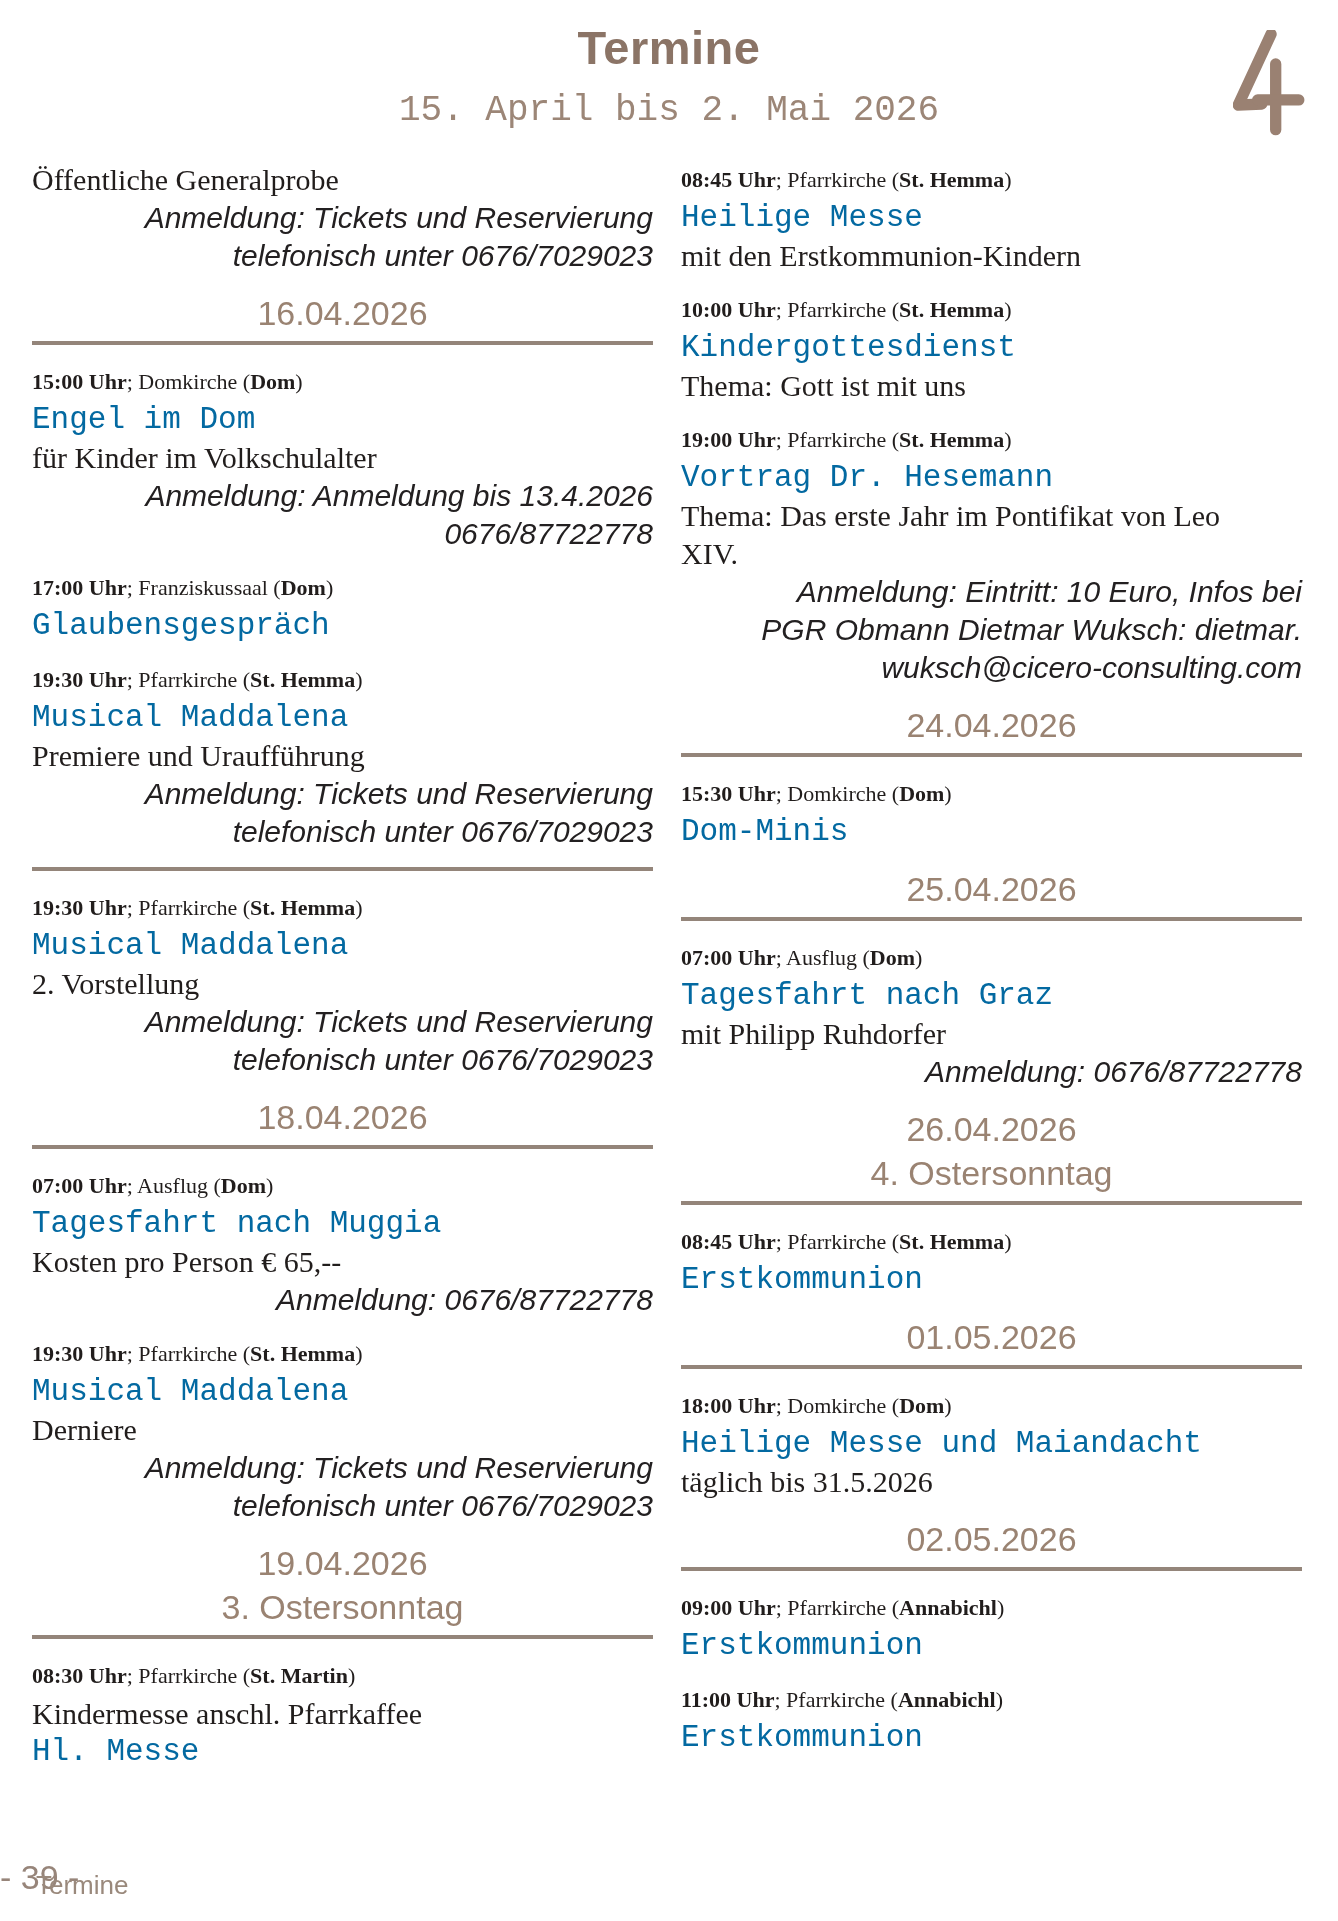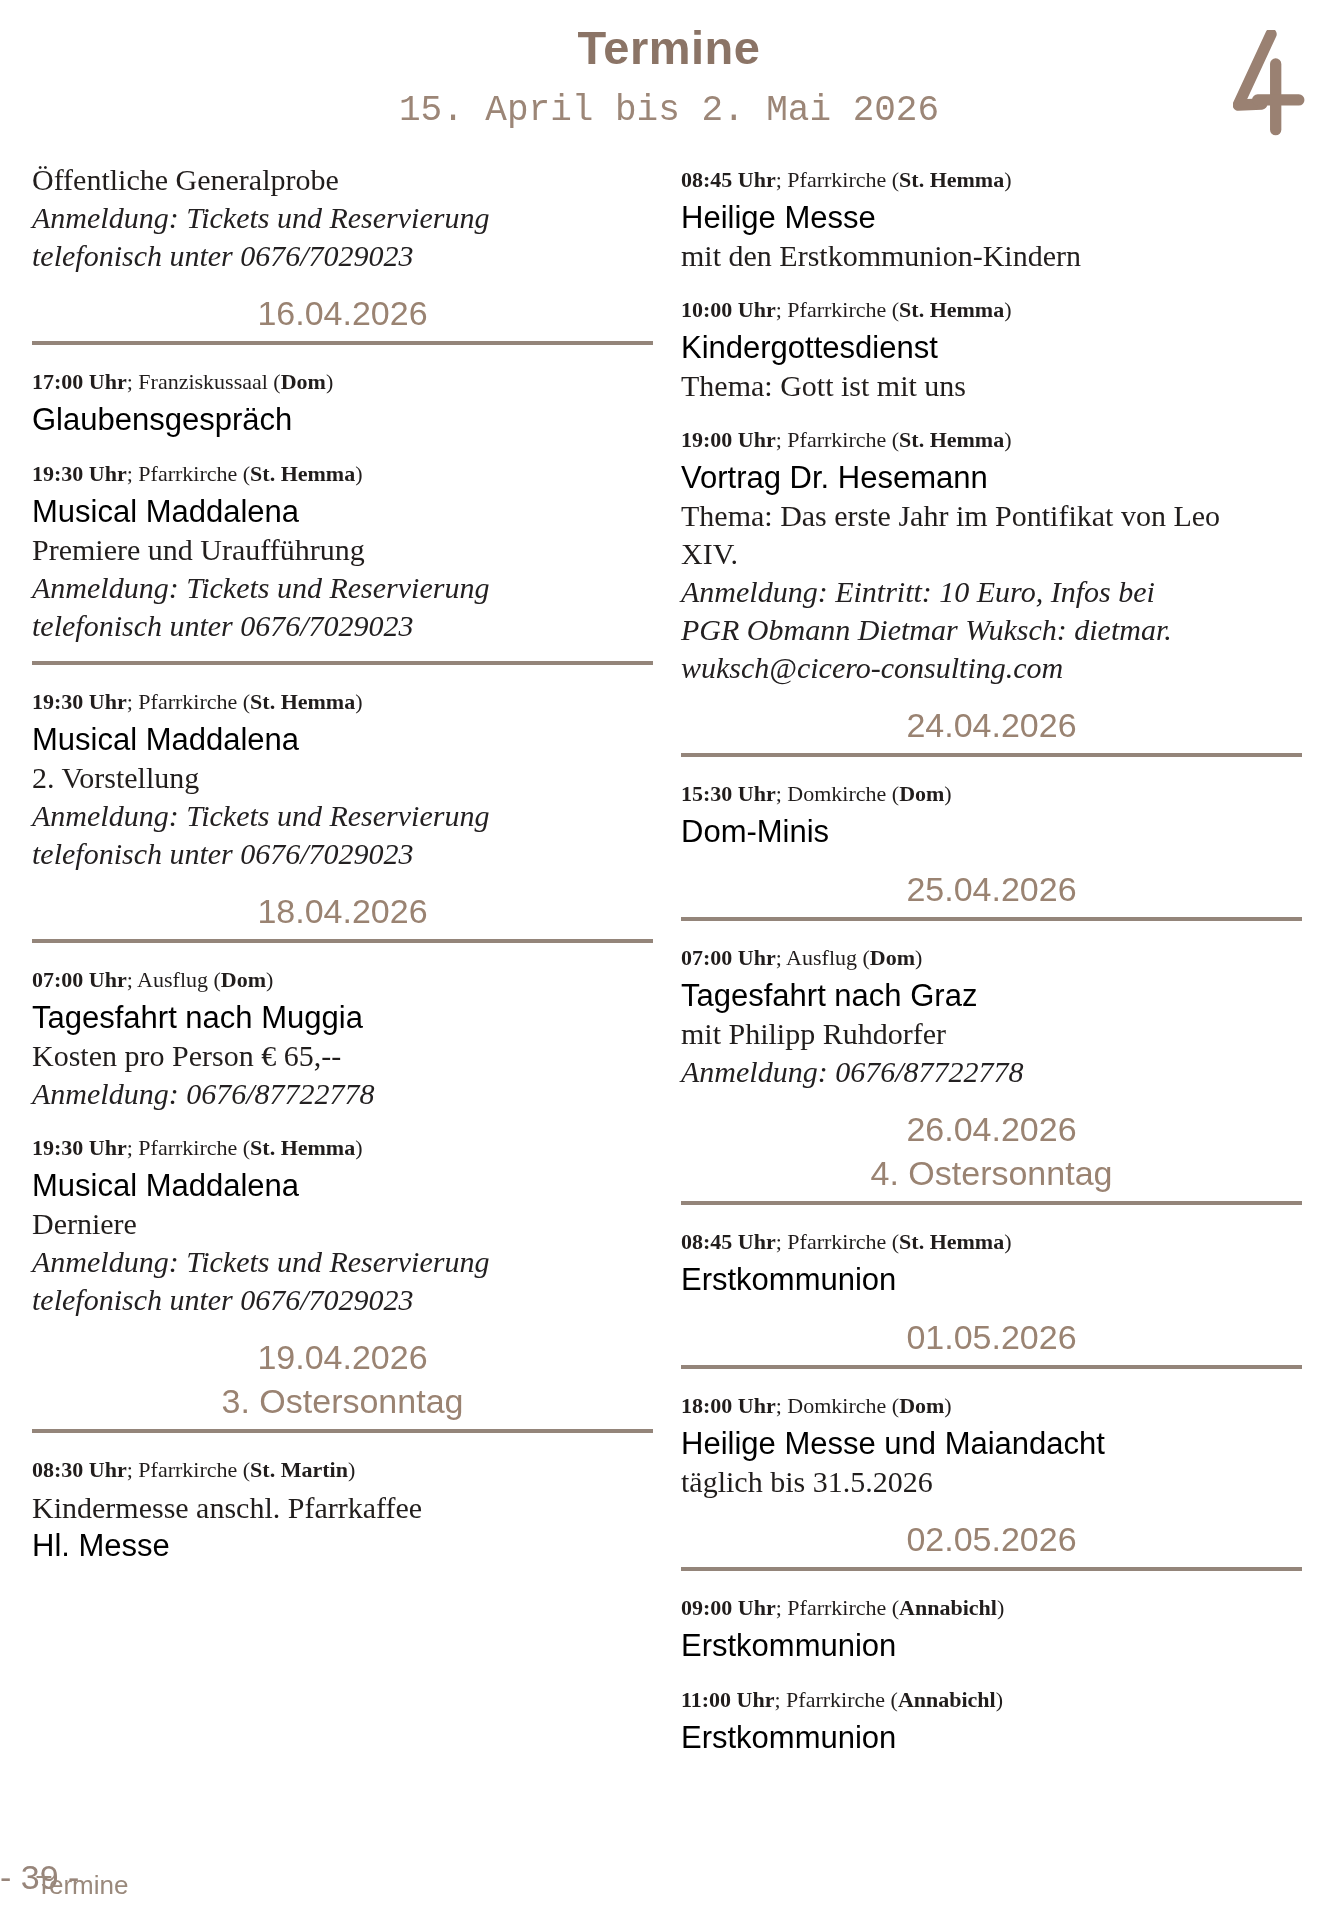--- a/index.html
+++ b/index.html
@@ -34,22 +34,22 @@
     padding: 0 36px 0 32px;
     margin-top: 28px;
   }
   .col { flex: 1 1 0; min-width: 0; }
   
   .event { margin-bottom: 16px; }
   .line { white-space: nowrap; height: 38px; line-height: 38px; }
   .l-time { font-family: "Liberation Serif", serif; font-size: 22px; color: #211d1c; }
   .l-time .b { font-weight: bold; }
   .l-serif { font-family: "Liberation Serif", serif; font-size: 30px; color: #211d1c; }
-  .l-title { font-family: Liberation Sans, sans-serif; font-size: 31px; color: #000000; }
-  .l-italic { font-family: Liberation Serif, serif; font-style: italic; font-size: 30px; color: #232021; }
+  .l-title { font-family: Liberation Mono, monospace; font-size: 31px; color: #0369a1; }
+  .l-italic { font-family: Liberation Sans, sans-serif; font-style: italic; font-size: 30px; color: #232021; text-align: right; }
   
   .heading { margin: 0; }
   .heading-line {
     font-family: "Liberation Sans", sans-serif;
     font-size: 34px; color: #9a8372;
     text-align: center; height: 44px; line-height: 44px;
   }
   .rule { height: 4px; background: #94857a; margin-top: 6px; margin-bottom: 18px; }
   
   .footer { position: absolute; top: 1858px; left: 0; width: 100%; }
@@ -86,20 +86,27 @@
       <div class="event">
         <div class="line l-serif">Öffentliche Generalprobe</div>
         <div class="line l-italic">Anmeldung: Tickets und Reservierung</div>
         <div class="line l-italic">telefonisch unter 0676/7029023</div>
       </div>
       <div class="heading">
         <div class="heading-line">16.04.2026</div>
         <div class="rule"></div>
       </div>
       <div class="event">
+        <div class="line l-time"><span class="b">15:00 Uhr</span><span>; Domkirche (</span><span class="b">Dom</span><span>)</span></div>
+        <div class="line l-title">Engel im Dom</div>
+        <div class="line l-serif">für Kinder im Volkschulalter</div>
+        <div class="line l-italic">Anmeldung: Anmeldung bis 13.4.2026</div>
+        <div class="line l-italic">0676/87722778</div>
+      </div>
+      <div class="event">
         <div class="line l-time"><span class="b">17:00 Uhr</span><span>; Franziskussaal (</span><span class="b">Dom</span><span>)</span></div>
         <div class="line l-title">Glaubensgespräch</div>
       </div>
       <div class="event">
         <div class="line l-time"><span class="b">19:30 Uhr</span><span>; Pfarrkirche (</span><span class="b">St. Hemma</span><span>)</span></div>
         <div class="line l-title">Musical Maddalena</div>
         <div class="line l-serif">Premiere und Uraufführung</div>
         <div class="line l-italic">Anmeldung: Tickets und Reservierung</div>
         <div class="line l-italic">telefonisch unter 0676/7029023</div>
       </div>

